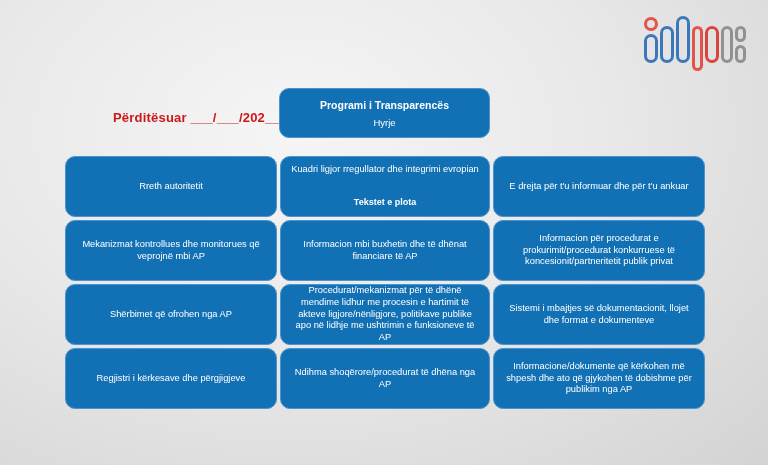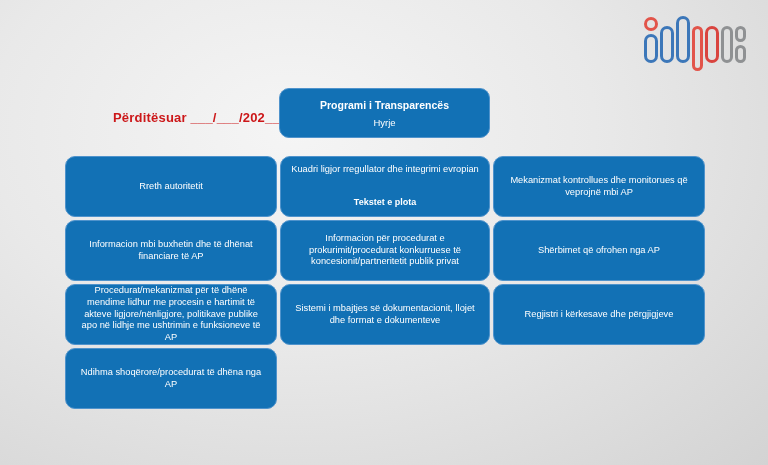--- a/index.html
+++ b/index.html
@@ -91,20 +91,24 @@
   <div class="grid">
     <div class="cell">
       <span class="label">Rreth autoritetit</span>
 
     </div>
     <div class="cell">
       <span class="label">Kuadri ligjor rregullator dhe integrimi evropian</span>
       <span class="sublabel">Tekstet e plota</span>
     </div>
     <div class="cell">
+      <span class="label">E drejta për t'u informuar dhe për t'u ankuar</span>
+
+    </div>
+    <div class="cell">
       <span class="label">Mekanizmat kontrollues dhe monitorues që veprojnë mbi AP</span>
 
     </div>
     <div class="cell">
       <span class="label">Informacion mbi buxhetin dhe të dhënat financiare të AP</span>
 
     </div>
     <div class="cell">
       <span class="label">Informacion për procedurat e prokurimit/procedurat konkurruese të koncesionit/partneritetit publik privat</span>
 
@@ -122,15 +126,19 @@
 
     </div>
     <div class="cell">
       <span class="label">Regjistri i kërkesave dhe përgjigjeve</span>
 
     </div>
     <div class="cell">
       <span class="label">Ndihma shoqërore/procedurat të dhëna nga AP</span>
 
     </div>
+    <div class="cell">
+      <span class="label">Informacione/dokumente që kërkohen më shpesh dhe ato që gjykohen të dobishme për publikim nga AP</span>
+
+    </div>
   </div>
 
 </div>
 
 </body></html>

